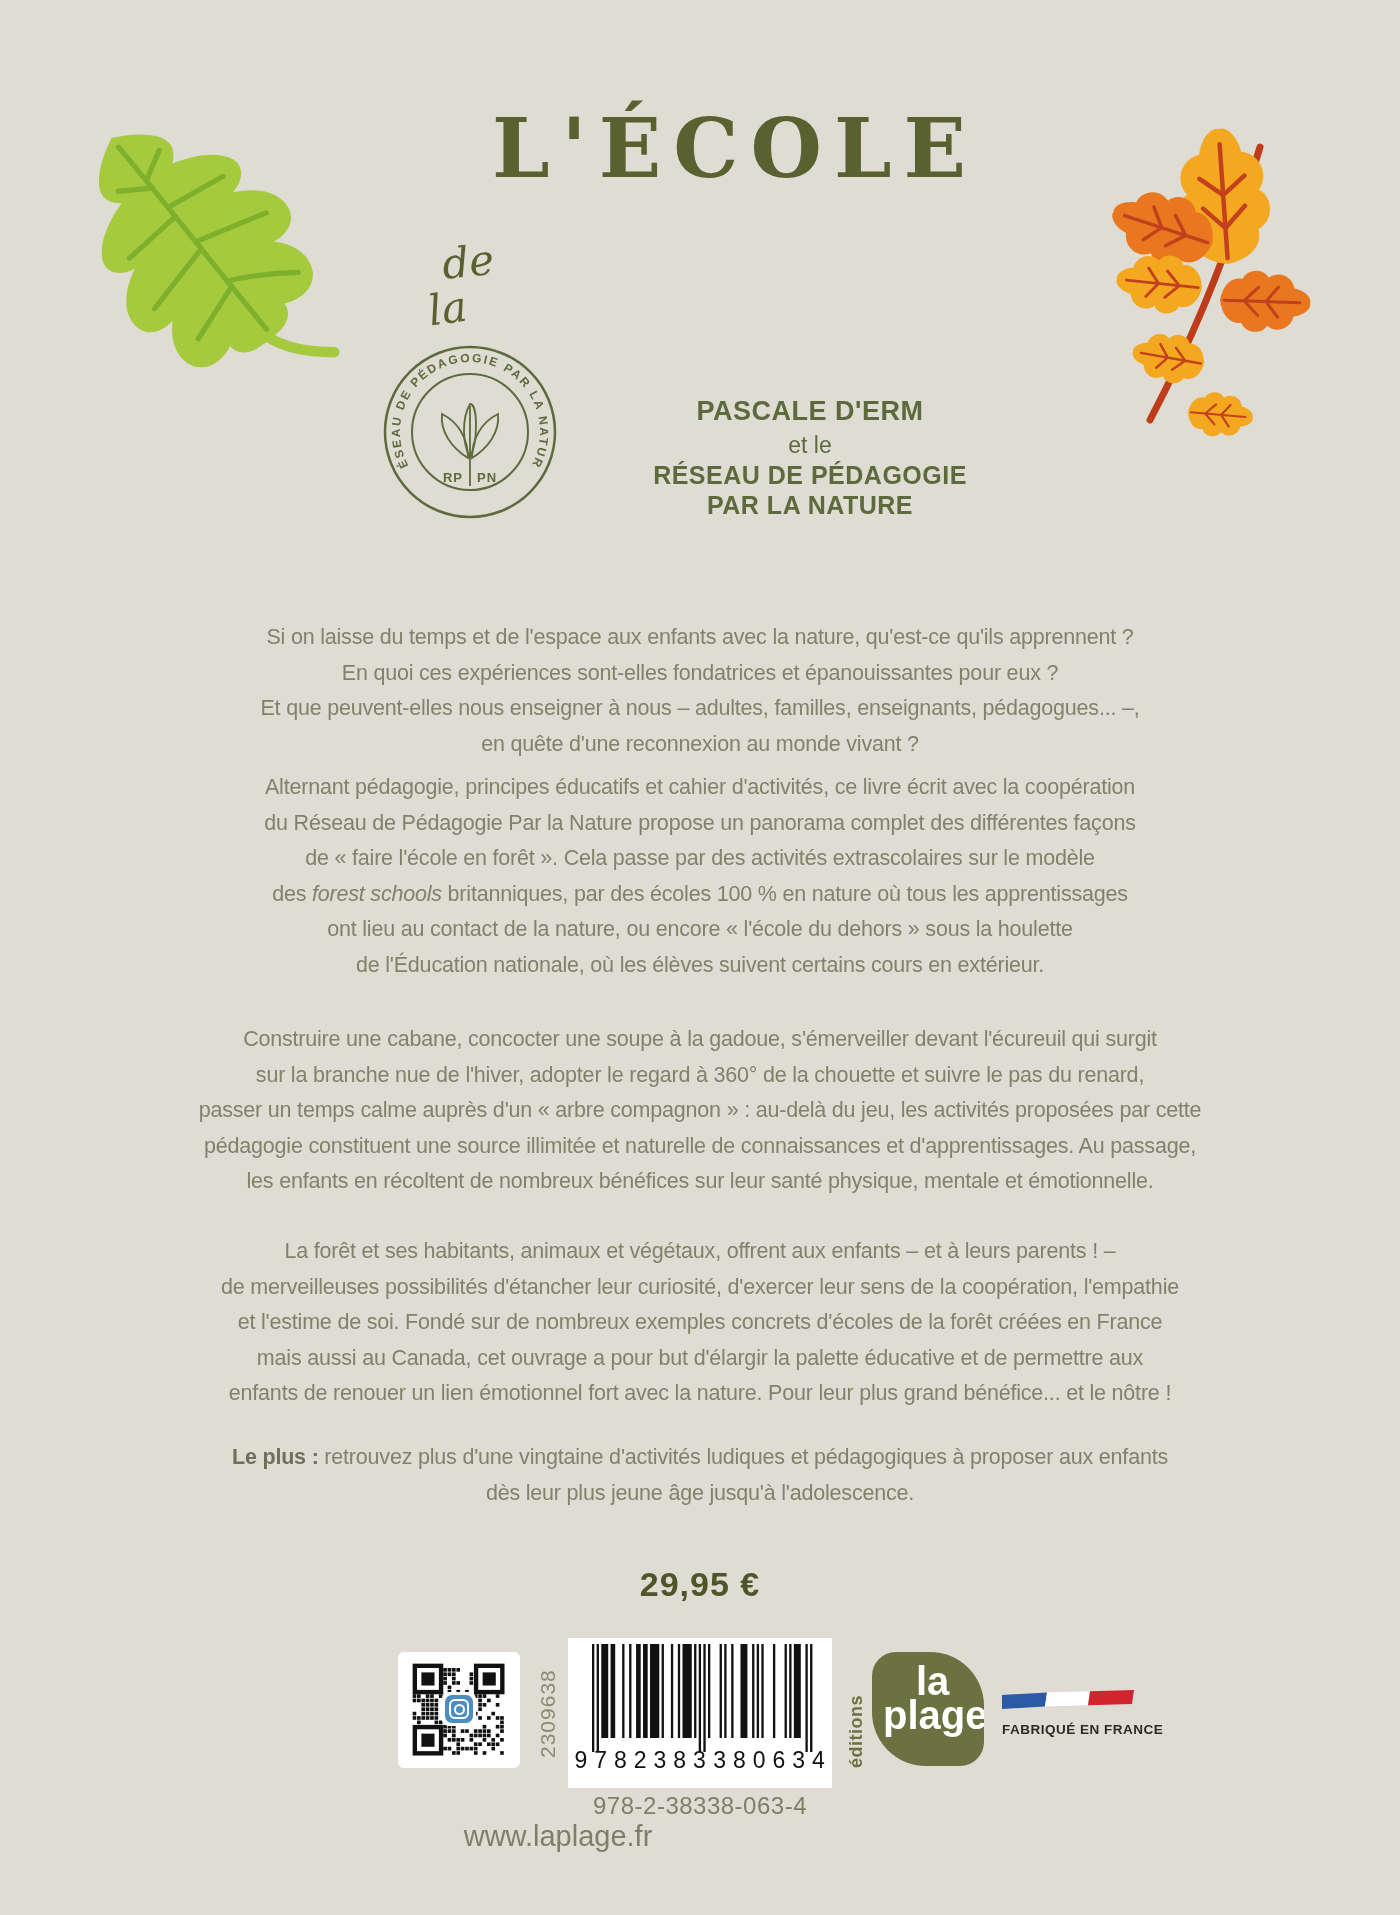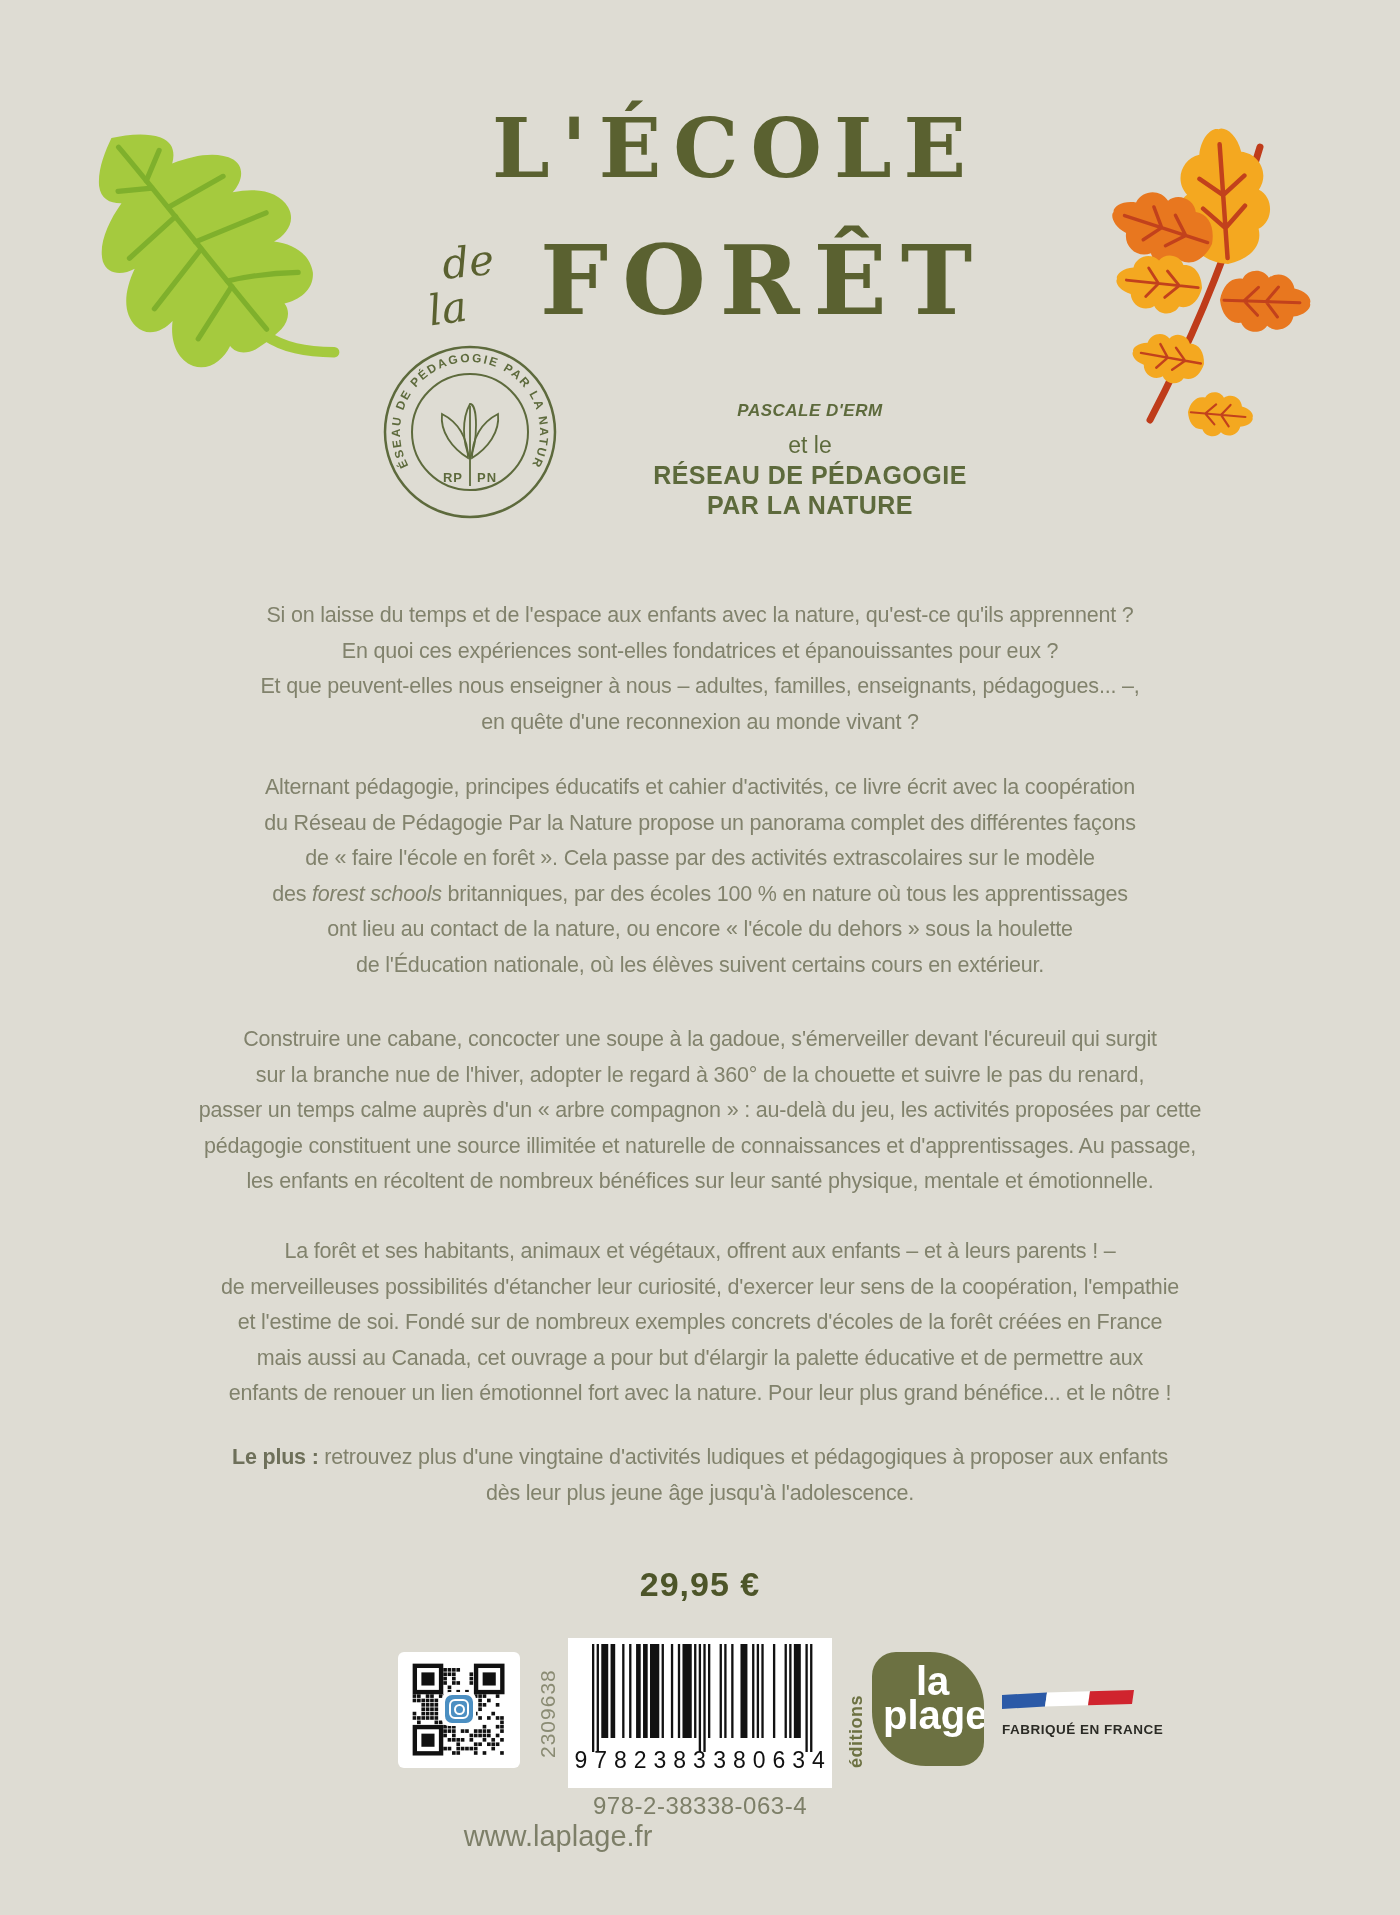--- a/index.html
+++ b/index.html
@@ -19,29 +19,29 @@
   .dela .la{display:block;margin-left:0px;transform:rotate(-8deg);}
 
   
   .badge{position:absolute;left:382px;top:344px;width:176px;height:176px;}
   .badge text{fill:#5d6a3c;font-family:"Liberation Sans",sans-serif;}
   .badge .arc-text{font-size:12px;letter-spacing:2px;font-weight:bold;}
   .badge .rppn{font-size:13px;letter-spacing:1px;font-weight:bold;}
 
   
   .authors{position:absolute;left:640px;top:392px;width:340px;text-align:center;color:#5d6a3c;}
-  .authors .a1{font-size:17px;font-weight:bold;letter-spacing:.5px;line-height:38px;font-style:italic;}
+  .authors .a1{font-size:27px;font-weight:bold;letter-spacing:.5px;line-height:38px;}
   .authors .a2{font-size:23px;line-height:30px;}
   .authors .a3,.authors .a4{font-size:25px;font-weight:bold;letter-spacing:.5px;line-height:30px;}
 
   
   .para{position:absolute;left:0;width:1400px;text-align:center;color:#81826c;
         font-size:21.5px;letter-spacing:-.2px;line-height:35.5px;white-space:nowrap;}
   .para b{font-weight:bold;color:#6e705a;}
-  .p1{top:598px;} .p2{top:770px;} .p3{top:1022px;} .p4{top:1234px;} .p5{top:1440px;}
+  .p1{top:620px;} .p2{top:770px;} .p3{top:1022px;} .p4{top:1234px;} .p5{top:1440px;}
 
   
   .price{position:absolute;left:0;top:1548px;width:1400px;text-align:center;color:#4d5529;margin-top:17px;}
   .price .amount{font-size:34px;font-weight:bold;letter-spacing:1px;}
   .price .note{font-size:31px;letter-spacing:2px;margin-top:4px;}
 
   
   .qr-card{position:absolute;left:398px;top:1652px;width:122px;height:116px;background:#fff;
            border-radius:6px;display:flex;align-items:center;justify-content:center;}
   .qr-logo{position:absolute;left:442px;top:1692px;width:34px;height:34px;background:#fff;
@@ -120,21 +120,20 @@
     <use href="#oleaf" fill="#e8771f" transform="translate(112,188) rotate(92) scale(1.0)"></use>
     <use href="#oleaf" fill="#f4a820" transform="translate(96,252) rotate(-80) scale(0.8)"></use>
     <use href="#oleaf" fill="#f4a820" transform="translate(80,300) rotate(95) scale(0.72)"></use>
   </svg>
 
   <div class="title1">L'ÉCOLE</div>
   <div class="dela">
     <span class="de">de</span>
     <span class="la">la</span>
   </div>
-  <div class="title2">FORÊT</div>
 
   <svg class="badge" viewBox="0 0 176 176">
     <circle cx="88" cy="88" r="85" fill="none" stroke="#5d6a3c" stroke-width="2.5"></circle>
     <circle cx="88" cy="88" r="58" fill="none" stroke="#5d6a3c" stroke-width="2"></circle>
     <path id="badge-arc" fill="none" d="M 27.4 123 A 70 70 0 1 1 148.6 123"></path>
     <text class="arc-text">
       <textPath href="#badge-arc" startOffset="50%" text-anchor="middle">RÉSEAU DE PÉDAGOGIE PAR LA NATURE</textPath>
     </text>
     <g fill="none" stroke="#5d6a3c" stroke-width="1.8">
       <path d="M 88 60 C 80 74 80 98 88 114 C 96 98 96 60 88 60 Z"></path>

